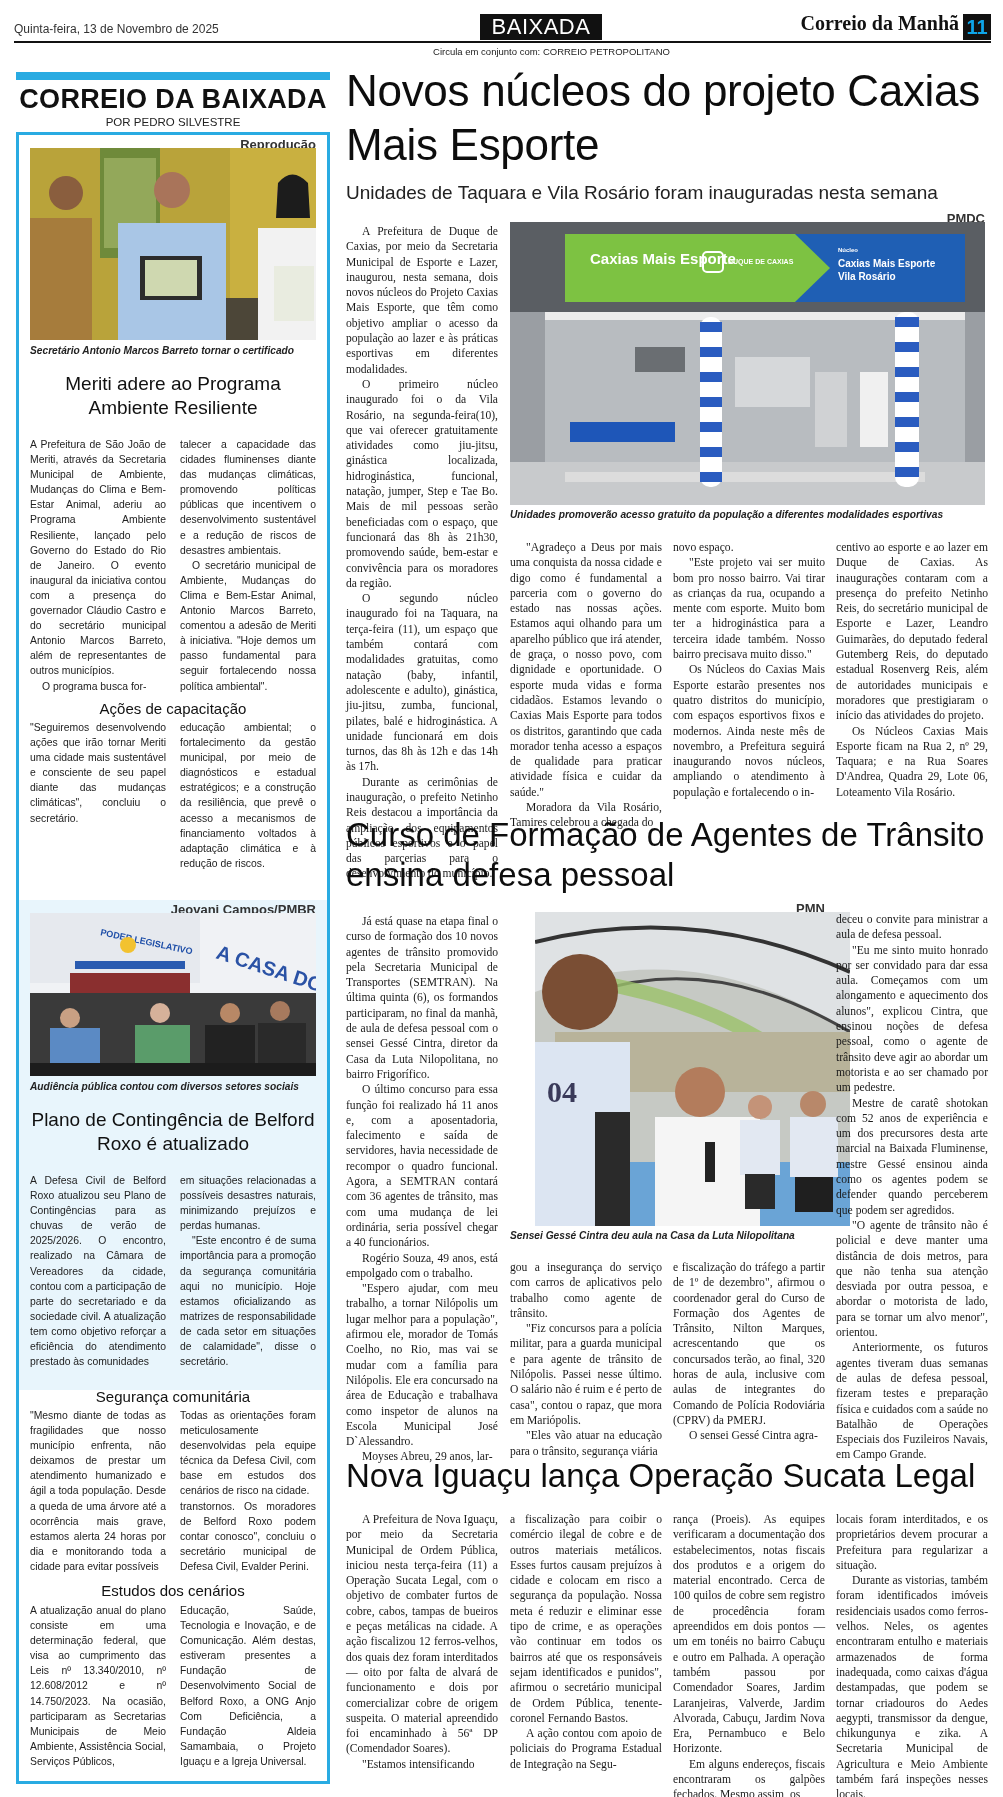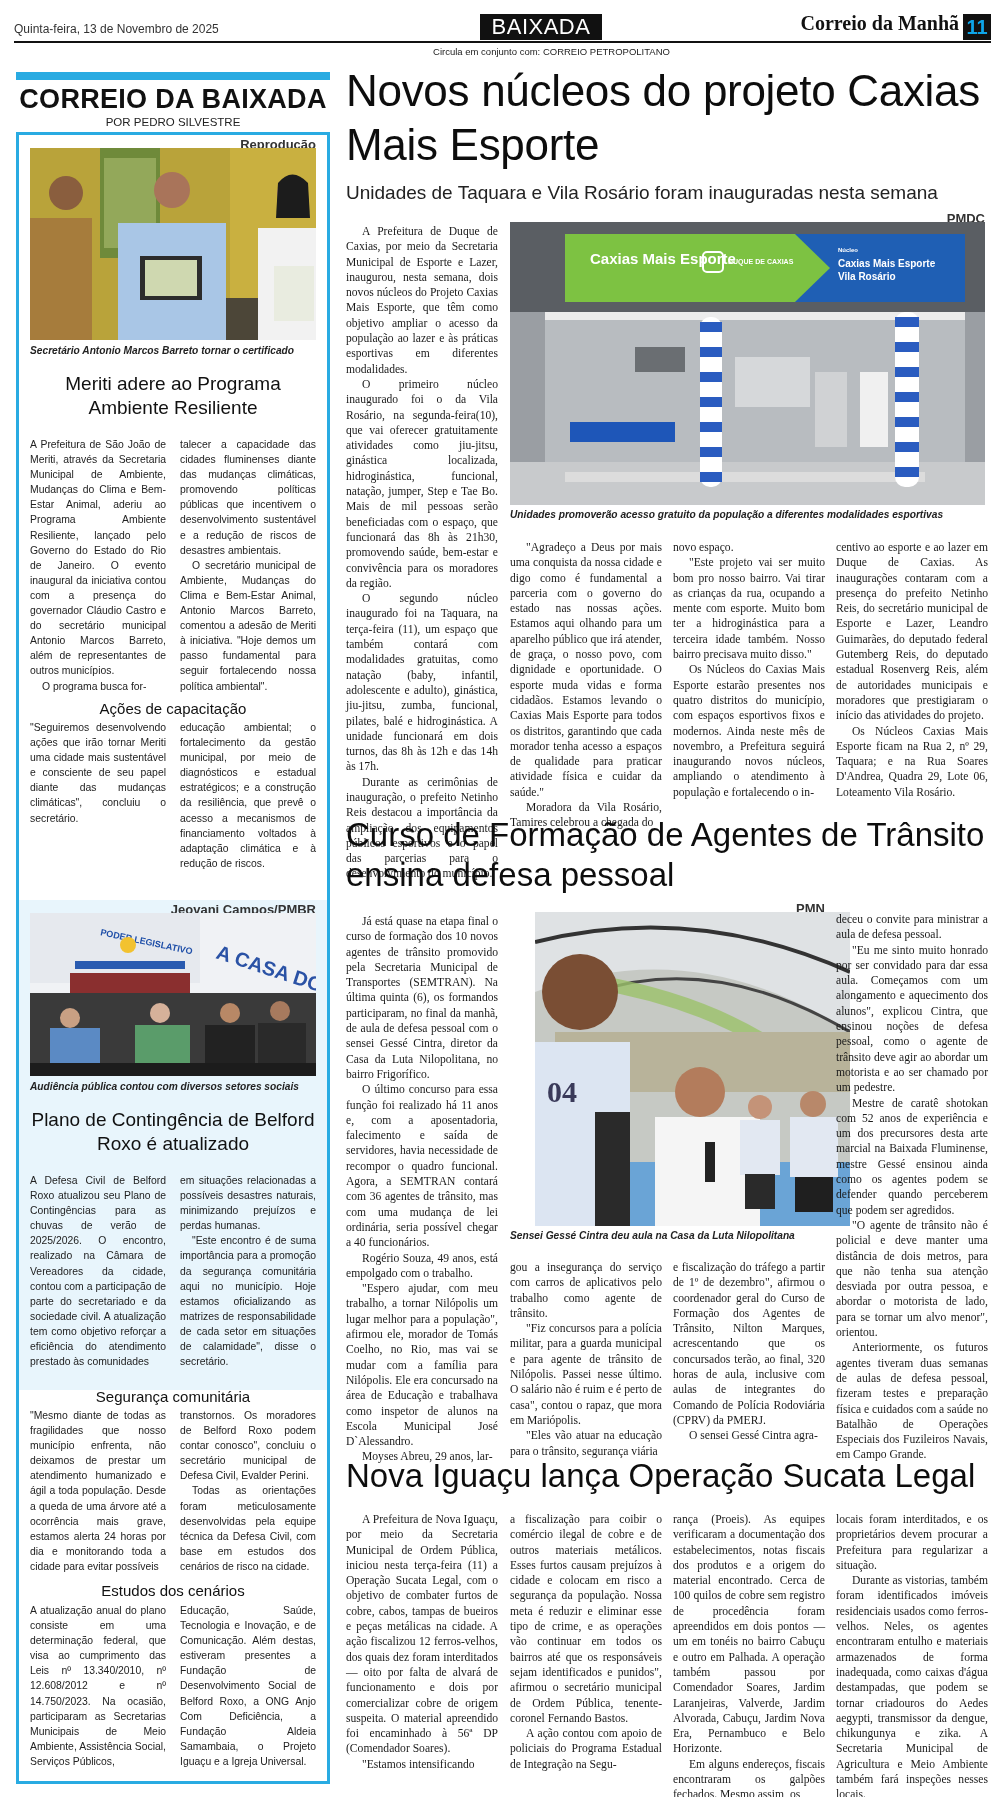--- a/index.html
+++ b/index.html
@@ -125,22 +125,22 @@
 </div>
 <div class="abs side-col" style="left:180px; top:1173px; width:136px;">
   <p style="text-indent:0">em situações relacionadas a possíveis desastres naturais, minimizando prejuízos e perdas humanas.</p>
   <p>"Este encontro é de suma importância para a promoção da segurança comunitária aqui no município. Hoje estamos oficializando as matrizes de responsabilidade de cada setor em situações de calamidade", disse o secretário.</p>
 </div>
 <div class="abs side-sub" style="left:30px; top:1388px; width:286px;">Segurança comunitária</div>
 <div class="abs side-col" style="left:30px; top:1408px; width:136px;">
   <p>"Mesmo diante de todas as fragilidades que nosso município enfrenta, não deixamos de prestar um atendimento humanizado e ágil a toda população. Desde a queda de uma árvore até a ocorrência mais grave, estamos alerta 24 horas por dia e monitorando toda a cidade para evitar possíveis</p>
 </div>
 <div class="abs side-col" style="left:180px; top:1408px; width:136px;">
+  <p>Todas as orientações foram meticulosamente desenvolvidas pela equipe técnica da Defesa Civil, com base em estudos dos cenários de risco na cidade.</p>
   <p style="text-indent:0">transtornos. Os moradores de Belford Roxo podem contar conosco", concluiu o secretário municipal de Defesa Civil, Evalder Perini.</p>
-  <p>Todas as orientações foram meticulosamente desenvolvidas pela equipe técnica da Defesa Civil, com base em estudos dos cenários de risco na cidade.</p>
 </div>
 <div class="abs side-sub" style="left:30px; top:1582px; width:286px;">Estudos dos cenários</div>
 <div class="abs side-col" style="left:30px; top:1603px; width:136px;">
   <p>A atualização anual do plano consiste em uma determinação federal, que visa ao cumprimento das Leis nº 13.340/2010, nº 12.608/2012 e nº 14.750/2023. Na ocasião, participaram as Secretarias Municipais de Meio Ambiente, Assistência Social, Serviços Públicos,</p>
 </div>
 <div class="abs side-col" style="left:180px; top:1603px; width:136px;">
   <p>Educação, Saúde, Tecnologia e Inovação, e de Comunicação. Além destas, estiveram presentes a Fundação de Desenvolvimento Social de Belford Roxo, a ONG Anjo Com Deficiência, a Fundação Aldeia Samambaia, o Projeto Iguaçu e a Igreja Universal.</p>
 </div>
 
 <div class="abs main-title" style="left:346px; top:64px; width:650px;">Novos núcleos do projeto Caxias Mais Esporte</div>

